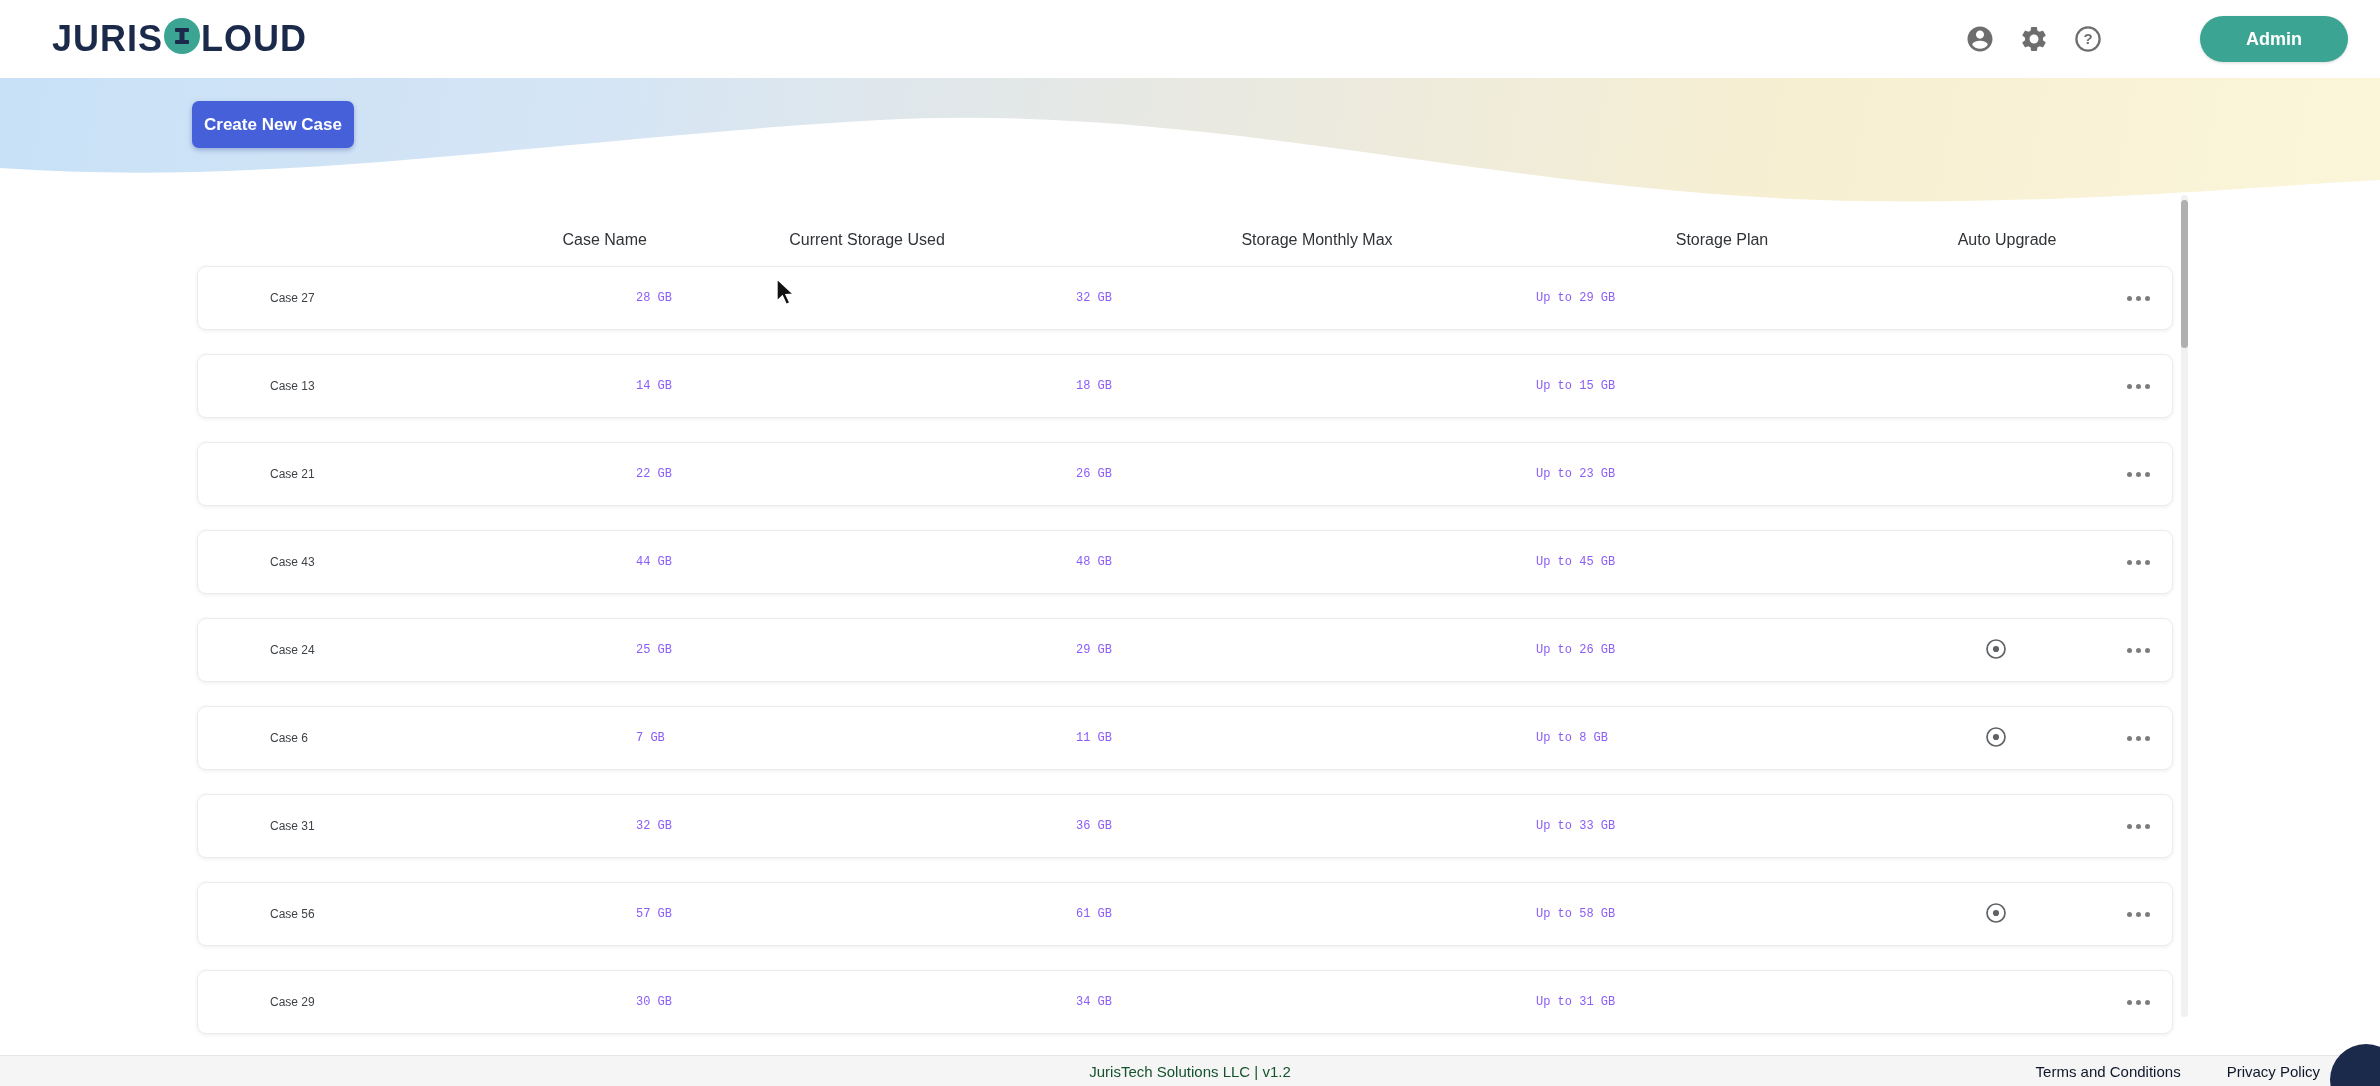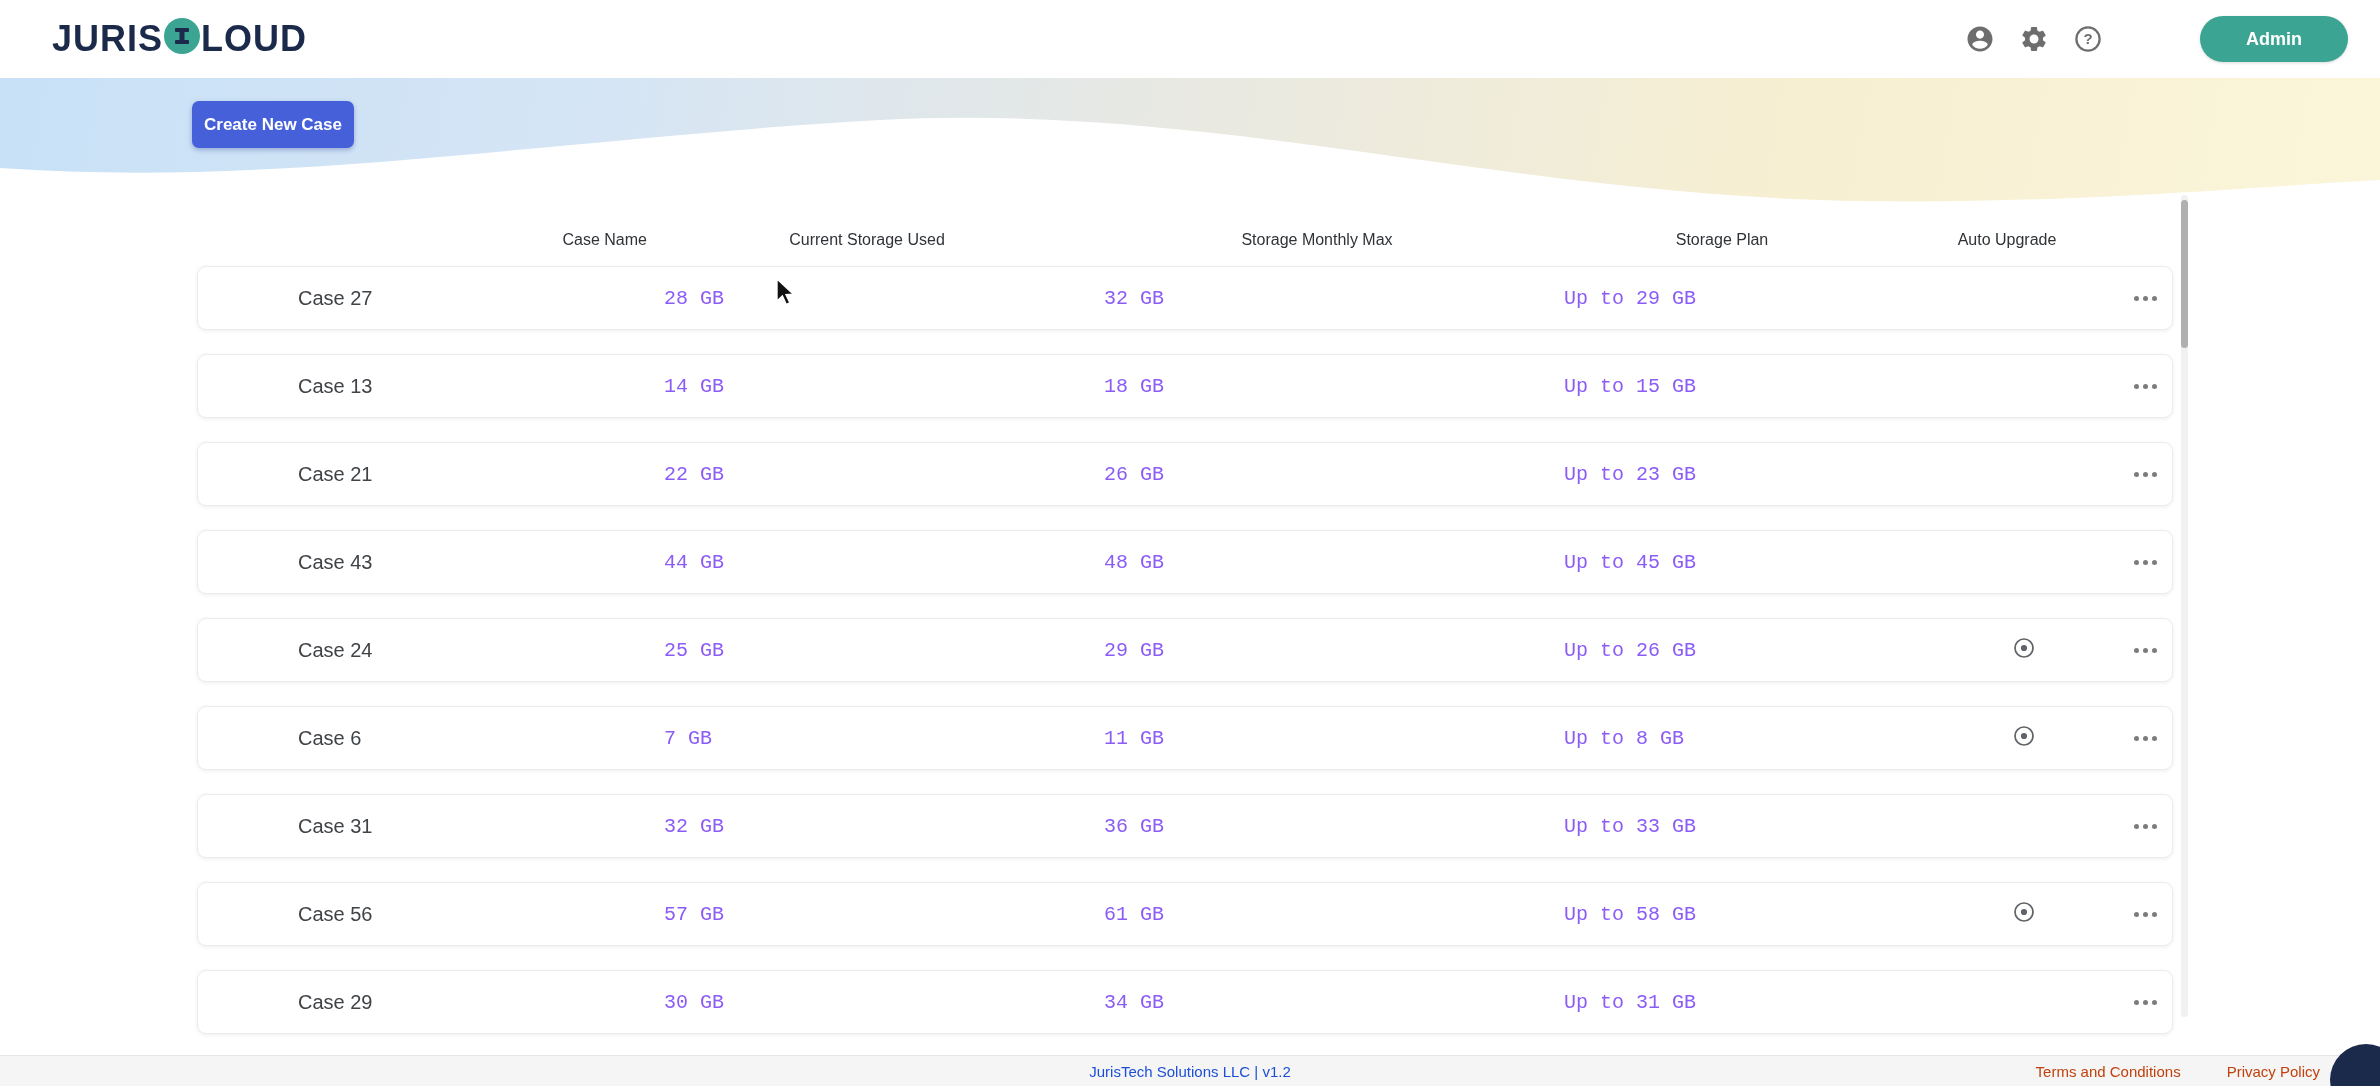--- a/index.html
+++ b/index.html
@@ -39,44 +39,44 @@
 
   
   .content { position:relative; padding:0 207px 0 197px; }
   .grid-row { display:grid; grid-template-columns:420px 440px 460px 350px 220px 1fr;
           align-items:center; }
   .table-head { height:52px; padding:0 30px; color:#2f3337; font-size:16px; font-weight:500;
           margin-top:6px; }
   .table-head .col { text-align:center; }
   .table-head .col:first-child { text-align:right; }
   .case-card { height:64px; background:#fff; border:1px solid #ececec; border-radius:9px;
-          box-shadow:0 1px 4px rgba(0,0,0,.07); margin-bottom:24px; padding:0 46px;
-          font-size:20px; color:#3f4347; }
+          box-shadow:0 1px 4px rgba(0,0,0,.07); margin-bottom:24px; padding:0 18px;
+          font-size:12px; color:#3f4347; }
   .case-card .cell { text-align:left; color:#8b5cf6;font-family:Liberation Mono, monospace; }
   .name-cell { display:flex; align-items:center; gap:24px; text-align:left; }
   .case-icon { width:30px; display:inline-block; flex:0 0 30px; }
   .case-icon .lid  { height:7px; background:currentColor; border-radius:1.5px; margin-bottom:3px; }
   .case-icon .box  { height:19px; background:currentColor; border-radius:2px; }
   .auto-cell { display:flex; justify-content:center; }
   .dots-cell { display:flex; justify-content:flex-end; gap:4px; cursor:pointer; padding-right:4px; }
   .dots-cell i { width:5px; height:5px; border-radius:50%; background:#7c7c7c; }
 
   
   .scrollbar-track { position:absolute; left:2181px; top:195px; width:7px; height:822px;
           background:#f1f1f1; border-radius:4px; }
   .scrollbar-thumb { position:absolute; left:0; top:5px; width:7px; height:148px;
           background:#b0b0b0; border-radius:4px; cursor:grab; }
 
   
   .footer { position:absolute; left:0; bottom:0; width:2380px; height:31px;
           background:#f5f5f5; border-top:1px solid #e6e6e6; }
   .footer-center { position:absolute; left:50%; top:50%; transform:translate(-50%,-50%);
-          font-size:15px; color:#1d4ed8; }
+          font-size:15px; color:#14532d; }
   .footer-links { position:absolute; right:60px; top:50%; transform:translateY(-50%);
-          display:flex; gap:46px; font-size:15px; color:#c2410c; }
+          display:flex; gap:46px; font-size:15px; color:#0f172a; }
   .footer-links span { cursor:pointer; }
   .corner-bubble { position:absolute; right:-22px; bottom:-30px; width:72px; height:72px;
           border-radius:50%; background:#1b2a4a; }
 
   .cursor { position:absolute; left:775px; top:278px; pointer-events:none; z-index:50; }
 </style>
 </head>
 <body>
 
 <div class="navbar">

